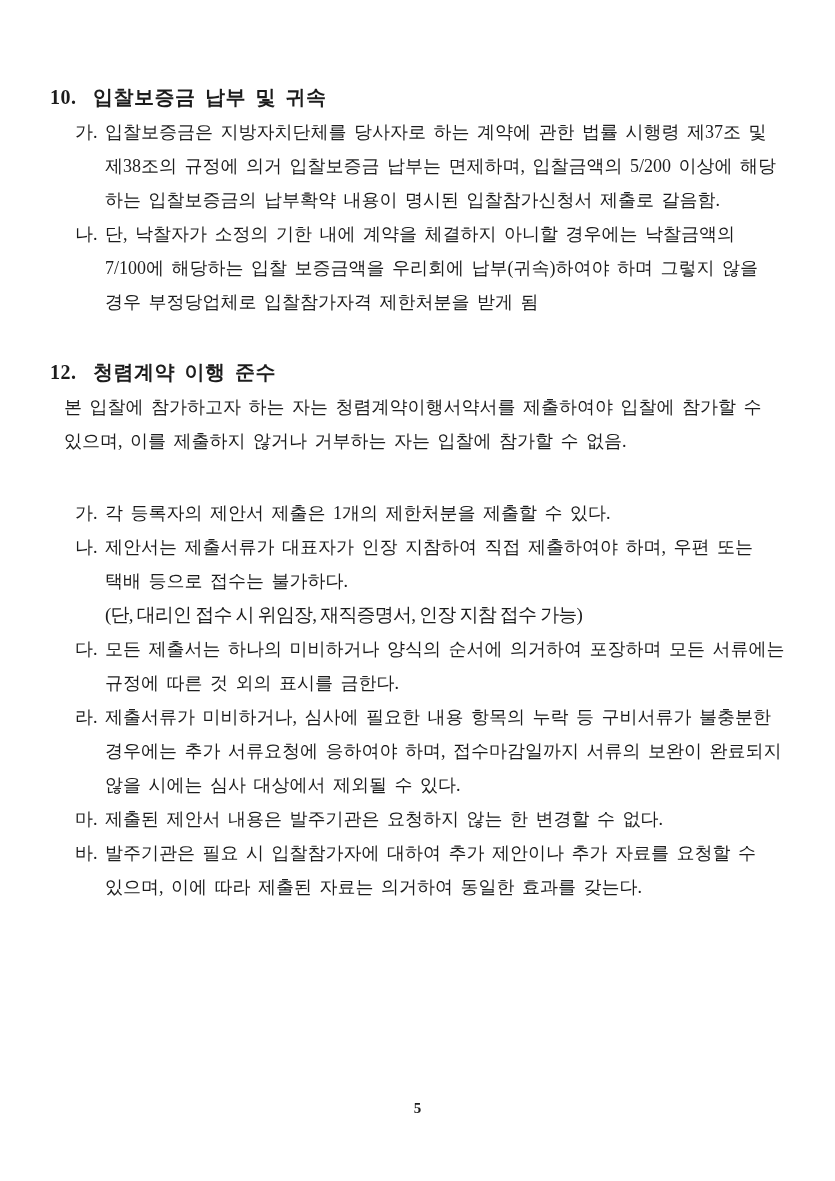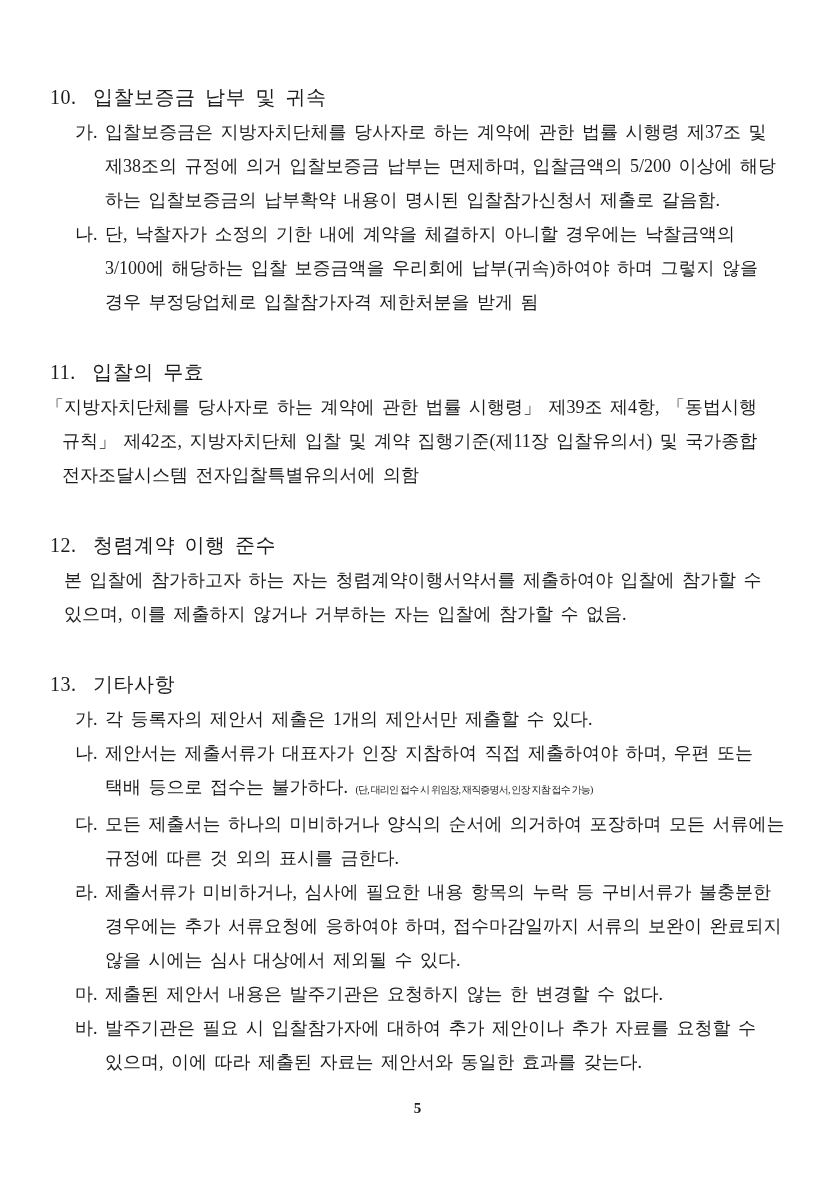--- a/index.html
+++ b/index.html
@@ -21,21 +21,21 @@
     padding: 82px 46px 0 50px;
     background: #ffffff;
     overflow: hidden;
   }
   .sec {
     margin-bottom: 38px;
   }
   .sec-h {
     margin: 0 0 3px 0;
     font-size: 20px;
-    font-weight: 400;
+    font-weight: 700;
     line-height: 30px;
     letter-spacing: 0.5px;
     word-spacing: 4px;
   }
   .sec-num {
     margin-right: 7px;
   }
   .item {
     display: flex;
     margin-left: 25px;
@@ -57,21 +57,21 @@
     line-height: 34px;
     word-spacing: 3px;
     word-break: keep-all;
     max-width: 712px;
   }
   .sec-body.hang {
     text-indent: -16px;
     margin-left: 12px;
   }
   .note {
-    font-size: 10px;
+    font-size: 19px;
     letter-spacing: -0.8px;
     word-spacing: 0;
     white-space: nowrap;
   }
   .page-number {
     position: absolute;
     left: 0;
     right: 0;
     top: 1100px;
     text-align: center;
@@ -88,65 +88,54 @@
     <h2 class="sec-h">
       <span class="sec-num">10.</span>
       <span class="sec-title">입찰보증금 납부 및 귀속</span>
     </h2>
     <div class="item">
       <span class="ilabel">가.</span>
       <span class="itext">입찰보증금은 지방자치단체를 당사자로 하는 계약에 관한 법률 시행령 제37조 및 제38조의 규정에 의거 입찰보증금 납부는 면제하며, 입찰금액의 5/200 이상에 해당 하는 입찰보증금의 납부확약 내용이 명시된 입찰참가신청서 제출로 갈음함.</span>
     </div>
     <div class="item">
       <span class="ilabel">나.</span>
-      <span class="itext">단, 낙찰자가 소정의 기한 내에 계약을 체결하지 아니할 경우에는 낙찰금액의 3/100에 해당하는 입찰 보증금액을 우리회에 납부(귀속)하여야 하며 그렇지 않을 경우 부정당업체로 입찰참가자격 제한처분을 받게 됨</span>
+      <span class="itext">단, 낙찰자가 소정의 기한 내에 계약을 체결하지 아니할 경우에는 낙찰금액의 7/100에 해당하는 입찰 보증금액을 우리회에 납부(귀속)하여야 하며 그렇지 않을 경우 부정당업체로 입찰참가자격 제한처분을 받게 됨</span>
     </div>
   </section>
 
-  <section class="sec">
-    <h2 class="sec-h">
-      <span class="sec-num">11.</span>
-      <span class="sec-title">입찰의 무효</span>
-    </h2>
-    <p class="sec-body hang">「지방자치단체를 당사자로 하는 계약에 관한 법률 시행령」 제39조 제4항, 「동법시행 규칙」 제42조, 지방자치단체 입찰 및 계약 집행기준(제11장 입찰유의서) 및 국가종합 전자조달시스템 전자입찰특별유의서에 의함</p>
-  </section>
 
   <section class="sec">
     <h2 class="sec-h">
       <span class="sec-num">12.</span>
       <span class="sec-title">청렴계약 이행 준수</span>
     </h2>
     <p class="sec-body">본 입찰에 참가하고자 하는 자는 청렴계약이행서약서를 제출하여야 입찰에 참가할 수 있으며, 이를 제출하지 않거나 거부하는 자는 입찰에 참가할 수 없음.</p>
   </section>
 
   <section class="sec">
-    <h2 class="sec-h">
-      <span class="sec-num">13.</span>
-      <span class="sec-title">기타사항</span>
-    </h2>
     <div class="item">
       <span class="ilabel">가.</span>
-      <span class="itext">각 등록자의 제안서 제출은 1개의 제안서만 제출할 수 있다.</span>
+      <span class="itext">각 등록자의 제안서 제출은 1개의 제한처분을 제출할 수 있다.</span>
     </div>
     <div class="item">
       <span class="ilabel">나.</span>
       <span class="itext"><span>제안서는 제출서류가 대표자가 인장 지참하여 직접 제출하여야 하며, 우편 또는 택배 등으로 접수는 불가하다.</span> <span class="note">(단, 대리인 접수 시 위임장, 재직증명서, 인장 지참 접수 가능)</span></span>
     </div>
     <div class="item">
       <span class="ilabel">다.</span>
       <span class="itext">모든 제출서는 하나의 미비하거나 양식의 순서에 의거하여 포장하며 모든 서류에는 규정에 따른 것 외의 표시를 금한다.</span>
     </div>
     <div class="item">
       <span class="ilabel">라.</span>
       <span class="itext">제출서류가 미비하거나, 심사에 필요한 내용 항목의 누락 등 구비서류가 불충분한 경우에는 추가 서류요청에 응하여야 하며, 접수마감일까지 서류의 보완이 완료되지 않을 시에는 심사 대상에서 제외될 수 있다.</span>
     </div>
     <div class="item">
       <span class="ilabel">마.</span>
       <span class="itext">제출된 제안서 내용은 발주기관은 요청하지 않는 한 변경할 수 없다.</span>
     </div>
     <div class="item">
       <span class="ilabel">바.</span>
-      <span class="itext">발주기관은 필요 시 입찰참가자에 대하여 추가 제안이나 추가 자료를 요청할 수 있으며, 이에 따라 제출된 자료는 제안서와 동일한 효과를 갖는다.</span>
+      <span class="itext">발주기관은 필요 시 입찰참가자에 대하여 추가 제안이나 추가 자료를 요청할 수 있으며, 이에 따라 제출된 자료는 의거하여 동일한 효과를 갖는다.</span>
     </div>
   </section>
 
   <div class="page-number">5</div>
 </div>
 
 </body></html>

